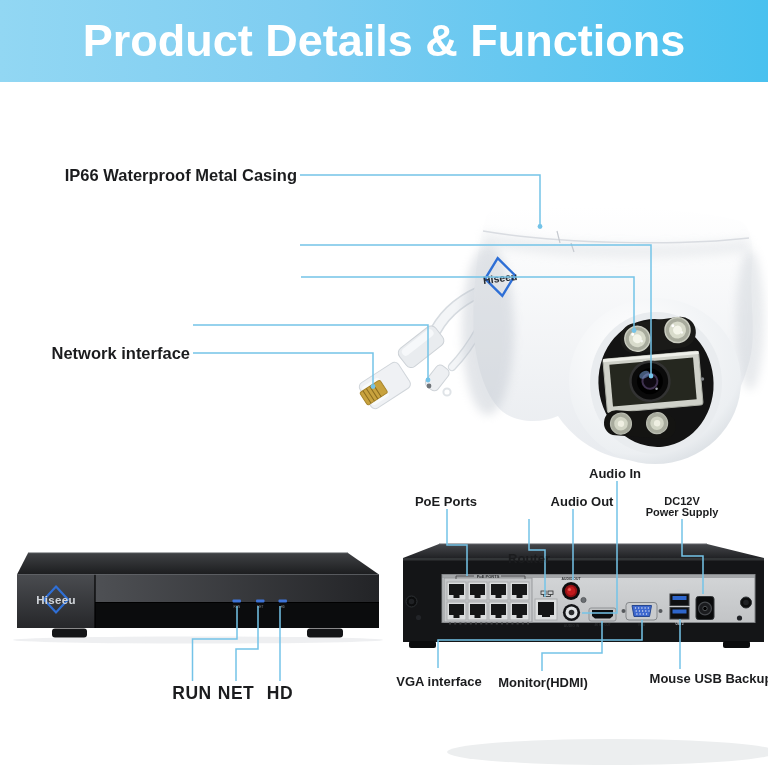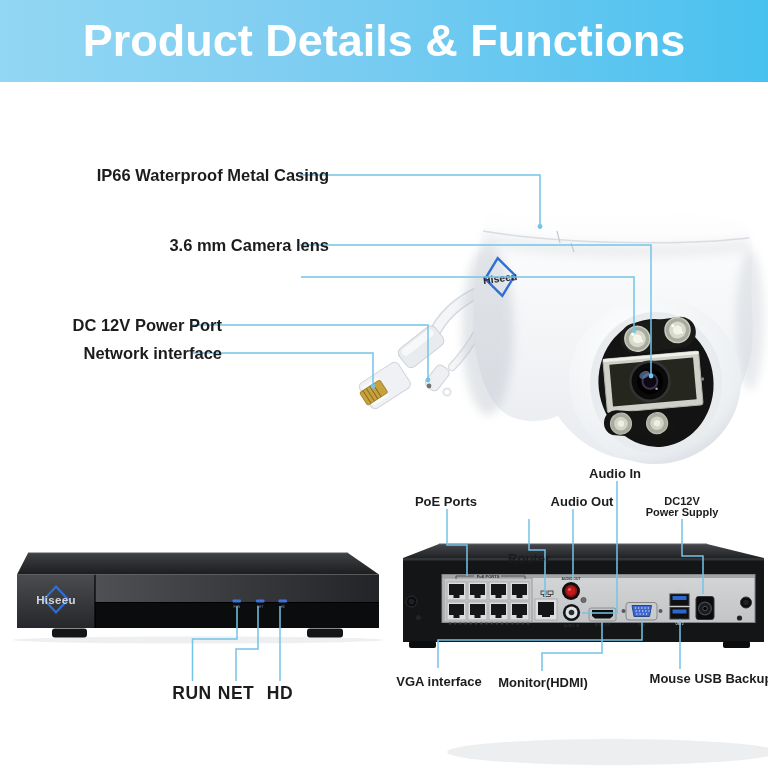--- a/index.html
+++ b/index.html
@@ -4,21 +4,21 @@
 <style>
   html,body{margin:0;padding:0;background:#fff;}
   .page{position:relative;width:768px;height:768px;background:#ffffff;overflow:hidden;
         font-family:"Liberation Sans",sans-serif;}
   .banner{position:absolute;top:0;left:0;width:768px;height:82px;
           background:linear-gradient(90deg,#92d7f3 0%,#7ecdf1 40%,#49c1ef 100%);
           display:flex;align-items:center;justify-content:center;}
   .title{margin:0;font-size:45px;font-weight:800;color:#ffffff;letter-spacing:0px;}
   .art{position:absolute;top:0;left:0;}
   .lbl{position:absolute;white-space:nowrap;color:#1b1c1e;font-weight:700;line-height:1;}
-  .lg{font-size:16.5px;margin-left:32px;}
+  .lg{font-size:16.5px;}
   .md{font-size:13px;}
   .led-lbl{font-size:17.5px;letter-spacing:.5px;}
   .ra{transform:translate(-100%,-50%);}
   .ca{transform:translate(-50%,-50%);text-align:center;}
   .dc2{line-height:11px;font-size:11px;}
   svg text{font-family:"Liberation Sans",sans-serif;}
 </style>
 </head>
 <body>
 
@@ -339,22 +339,20 @@
       <circle cx="428" cy="380" r="2.4"></circle>
       <circle cx="373" cy="386.5" r="2.4"></circle>
     </g>
   </svg>
 
   <header class="banner">
     <h1 class="title">Product Details &amp; Functions</h1>
   </header>
 
   <div class="lbl lg ra" style="left:297px;top:175px;">IP66 Waterproof Metal Casing</div>
-  <div class="lbl lg ra" style="left:297px;top:245px;">3.6 mm Camera lens</div>
-  <div class="lbl lg ra" style="left:190px;top:325px;">DC 12V Power Port</div>
   <div class="lbl lg ra" style="left:190px;top:353px;padding-left:6px;">Network interface</div>
 
   <div class="lbl md ca" style="left:446px;top:501px;">PoE Ports</div>
   <div class="lbl md ca" style="left:529px;top:512px;margin-top:46px;">Router</div>
   <div class="lbl md ca" style="left:582px;top:501px;">Audio Out</div>
   <div class="lbl md ca" style="left:615px;top:473px;">Audio In</div>
   <div class="lbl md ca dc2" style="left:682px;top:507px;">
     <div>DC12V</div>
     <div>Power Supply</div>
   </div>

